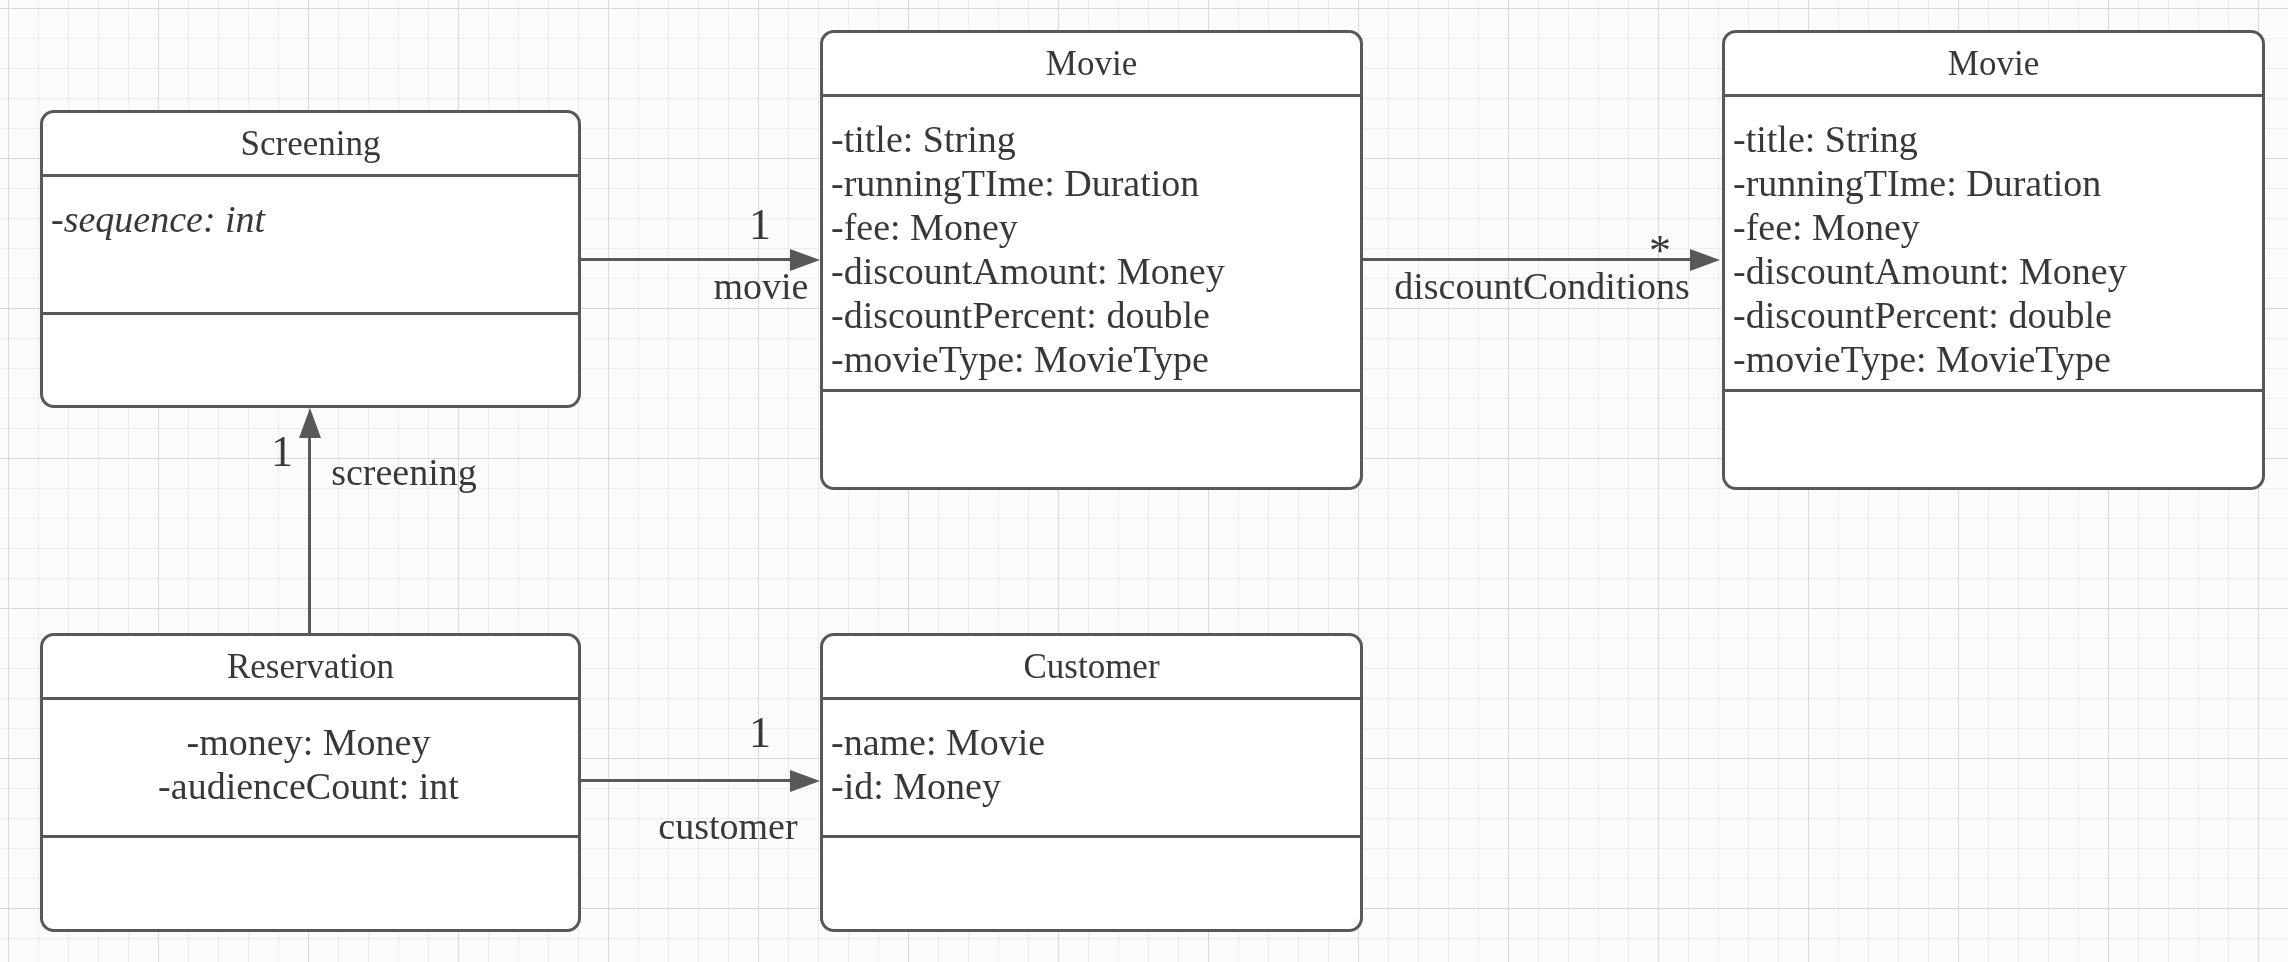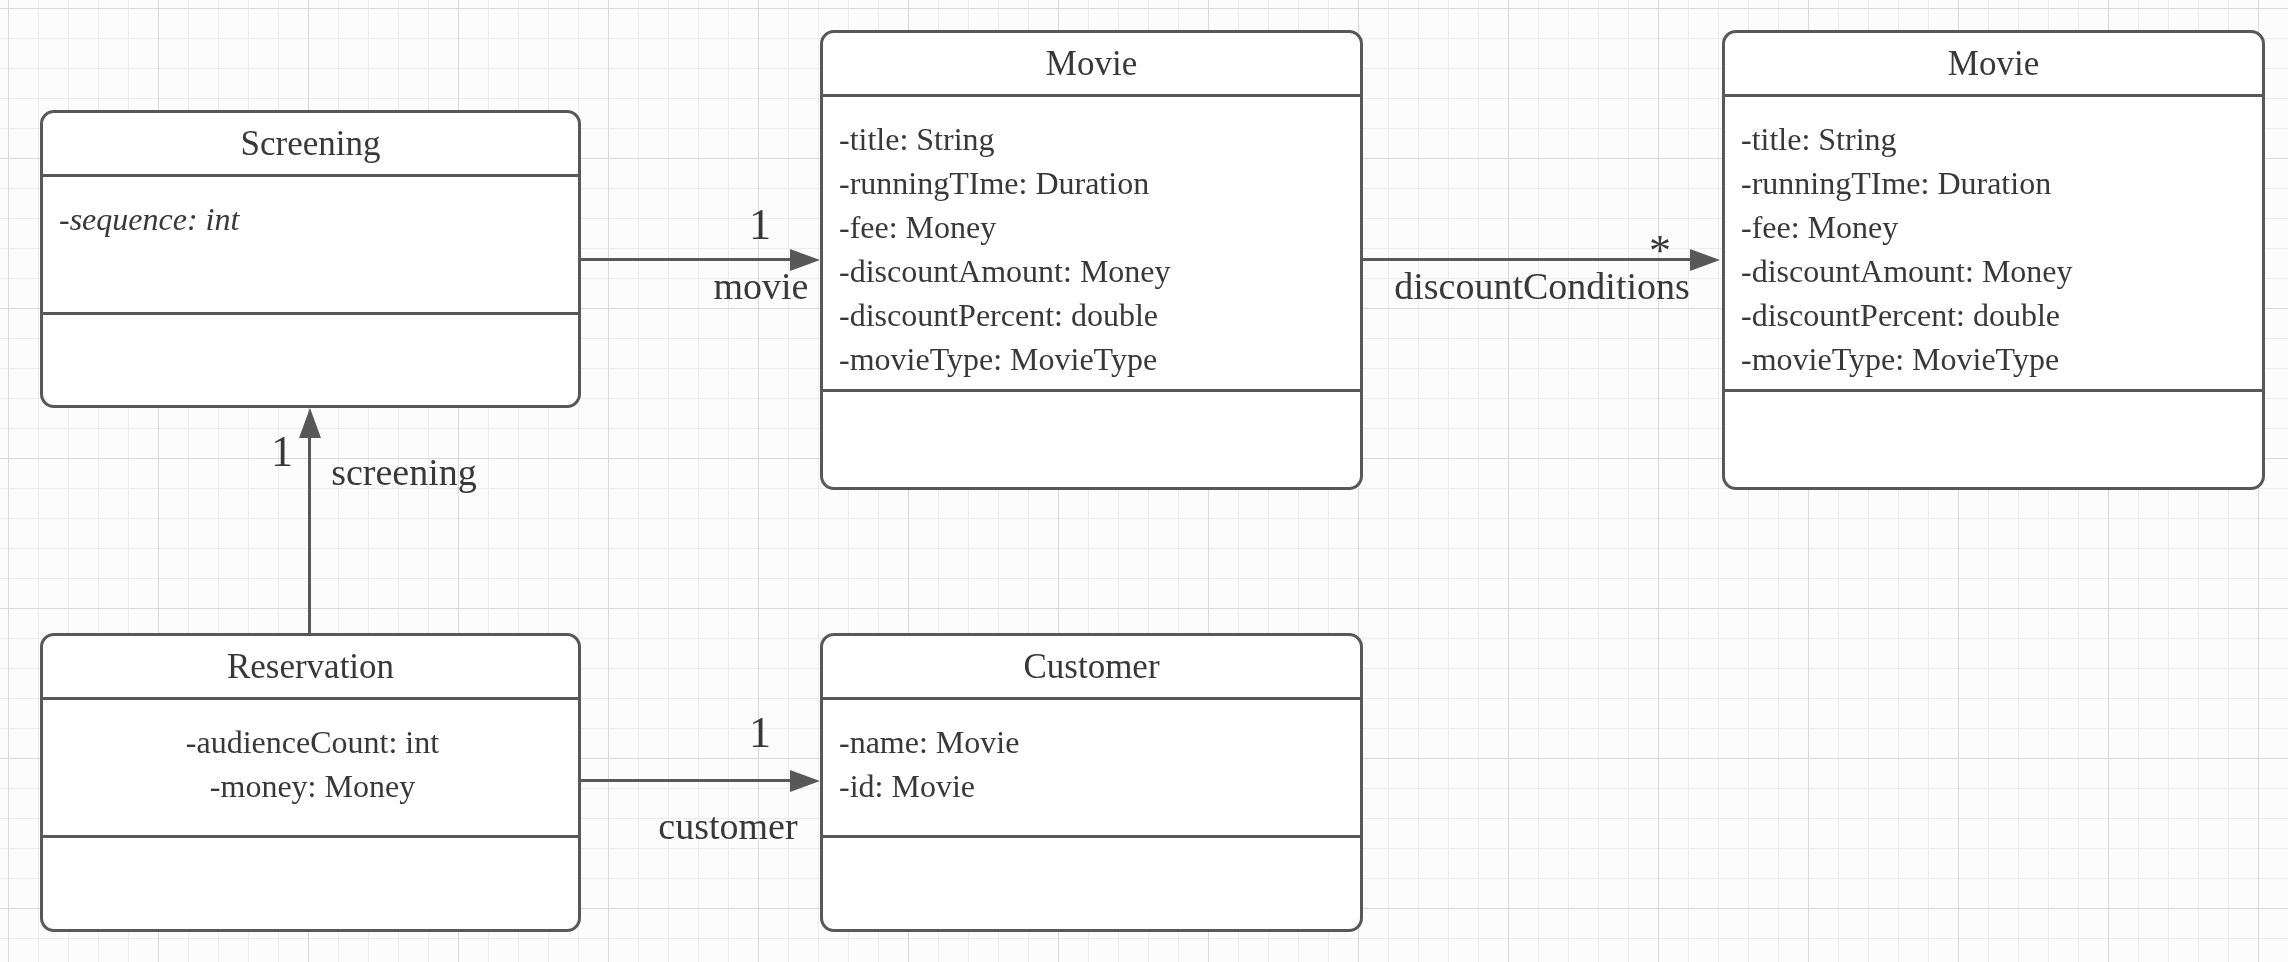--- a/index.html
+++ b/index.html
@@ -32,22 +32,22 @@
     flex:none;
     border-bottom:3px solid #585858;
     display:flex;
     align-items:center;
     justify-content:center;
     font-size:35px;
   }
   .uml-attrs{
     flex:none;
     box-sizing:border-box;
-    padding:20px 12px 0 16px;
-    font-size:32px;
+    padding:20px 12px 0 8px;
+    font-size:38px;
     line-height:44px;
     white-space:nowrap;
     overflow:hidden;
   }
   .uml-methods{
     flex:1;
     border-top:3px solid #585858;
   }
   .edge{display:contents;}
   .edge-line{position:absolute;background:#585858;}
@@ -119,32 +119,32 @@
         <div class="uml-attr-line">-discountPercent: double</div>
         <div class="uml-attr-line">-movieType: MovieType</div>
       </div>
     <div class="uml-methods"></div>
   </div>
 
   
   <div class="uml-class" style="left:40px;top:633px;width:541px;height:299px;text-align:center;">
     <div class="uml-title">Reservation</div>
     <div class="uml-attrs" style="height:135px;">
+        <div class="uml-attr-line">-money: Money</div>
         <div class="uml-attr-line">-audienceCount: int</div>
-        <div class="uml-attr-line">-money: Money</div>
       </div>
     <div class="uml-methods"></div>
   </div>
 
   
   <div class="uml-class" style="left:820px;top:633px;width:543px;height:299px;">
     <div class="uml-title">Customer</div>
     <div class="uml-attrs" style="height:135px;">
         <div class="uml-attr-line">-name: Movie</div>
-        <div class="uml-attr-line">-id: Movie</div>
+        <div class="uml-attr-line">-id: Money</div>
       </div>
     <div class="uml-methods"></div>
   </div>
 
   
   <div class="edge">
     <div class="edge-line" style="left:581px;top:258px;width:211px;height:3px;"></div>
     <div class="arrow-right" style="left:790px;top:249px;"></div>
     <div class="mult" style="left:760px;top:225px;">1</div>
     <div class="edge-label" style="left:761px;top:286px;">movie</div>

